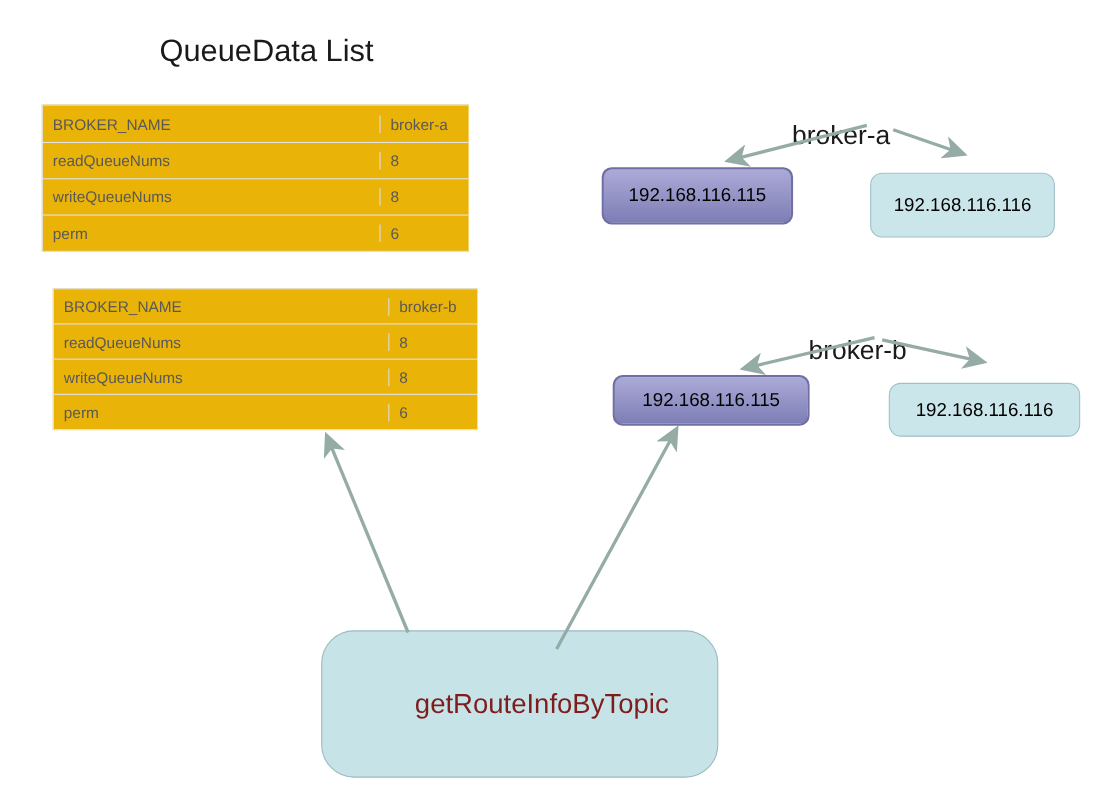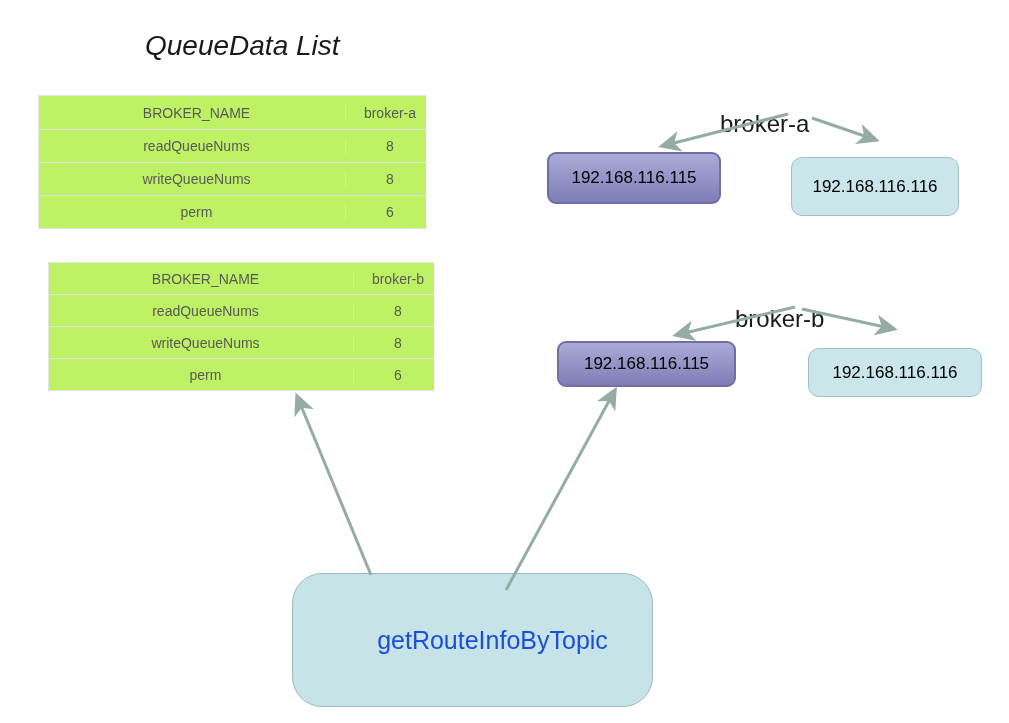--- a/index.html
+++ b/index.html
@@ -1,26 +1,26 @@
 <!DOCTYPE html>
 <html><head>
 <meta charset="utf-8">
 <style>
   html,body{margin:0;padding:0;background:#ffffff;}
   #canvas{
     position:relative;width:1009px;height:723px;background:#ffffff;
     font-family:"Liberation Sans", sans-serif;overflow:hidden;
   }
   .title{
-    position:absolute;color:#1a1a1a;font-size:28px;white-space:nowrap;font-style:italic;
+    position:absolute;color:#1a1a1a;font-size:28px;white-space:nowrap;
   }
   
   .qtable{
-    position:absolute;background:#bef264;color:#595959;font-size:14px;
-    border-top:1px solid #e4e4e4;border-left:1px solid #e4e4e4;text-align:center;
+    position:absolute;background:#eab308;color:#595959;font-size:14px;
+    border-top:1px solid #e4e4e4;border-left:1px solid #e4e4e4;
   }
   .qrow{display:flex;border-bottom:1px solid #e2e2e2;align-items:center;}
   .qcell-label{padding-left:9px;box-sizing:border-box;border-right:1px solid #dddddd;}
   .qcell-value{padding-left:9px;box-sizing:border-box;}
   
   .group-label{position:absolute;color:#1a1a1a;font-size:24px;white-space:nowrap;}
   
   .node{
     position:absolute;display:flex;align-items:center;justify-content:center;
     color:#000;font-size:17px;white-space:nowrap;box-sizing:border-box;
@@ -28,21 +28,21 @@
   .node-master{
     background:linear-gradient(#abaad7,#7e7eb6);
     border:2px solid #6f6fa6;border-radius:9px;text-align:center;
   }
   .node-slave{
     background:#cbe6ea;border:1px solid #9fc0c6;border-radius:11px;margin-top:11px;
   }
   .node-method{
     position:absolute;display:flex;align-items:center;justify-content:center;
     background:#c6e3e7;border:1px solid #9db9bf;border-radius:30px;
-    color:#1d4ed8;font-size:25px;box-sizing:border-box;padding-left:40px;
+    color:#7f1d1d;font-size:25px;box-sizing:border-box;padding-left:40px;
   }
   #arrow-layer{position:absolute;left:0;top:0;pointer-events:none;}
 </style>
 </head>
 <body>
 
 <div id="canvas">
 
   <div class="title" style="left:145px;top:30px;">QueueData List</div>
 

